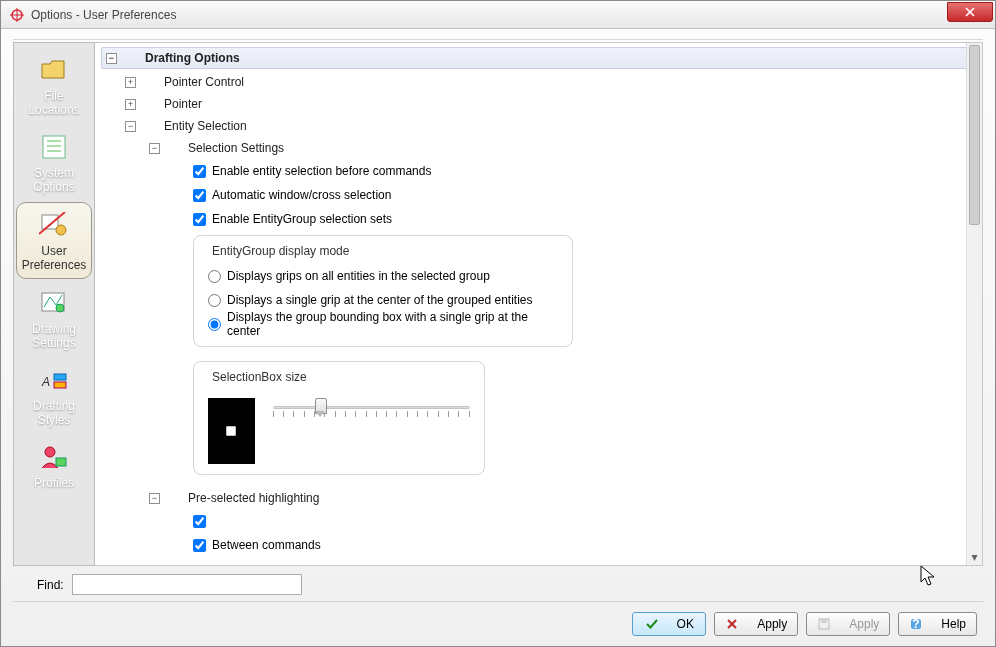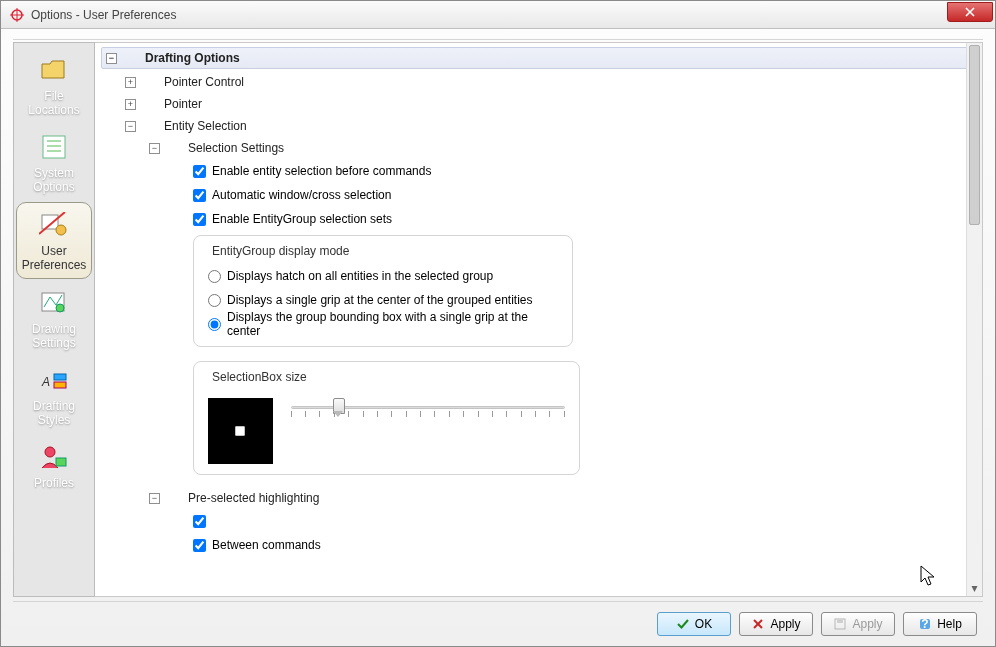--- a/index.html
+++ b/index.html
@@ -129,21 +129,21 @@
 .find-row input[type=text]{ width:230px; height:21px; border:1px solid #abadb3; padding: 0 4px;}
 
 .button-row {
   border-top: 1px solid #d4d4d4; margin-top:4px;
   display:flex; justify-content:flex-end; gap:8px; padding: 10px 6px 0 0;
 }
 .btn {
   min-width: 74px; height:24px; padding: 0 10px;
   border: 1px solid #8b8b8b; border-radius:3px;
   background: linear-gradient(#fefefe,#e7e7e7);
-  display:flex; align-items:center; justify-content:center; gap:5px; cursor:pointer;
+  display:flex; align-items:center; justify-content:center; gap:18px; cursor:pointer;
 }
 .btn.primary { background: linear-gradient(#eaf6ff,#c7e7fb); border-color:#5a9fce;}
 .btn.disabled { color:#9a9a9a; cursor:default;}
 .btn .bicn{width:14px;height:14px;display:flex;align-items:center;justify-content:center;}
 
 .cursor-arrow { position:absolute; left:920px; top:565px; pointer-events:none;}
 </style>
 </head>
 <body>
 
@@ -268,33 +268,33 @@
               </div>
               <div class="check-row">
                 <input type="checkbox" checked="" style="">
                 <span>Enable EntityGroup selection sets</span>
               </div>
 
               <div class="group-box" style="width:380px;">
                 <div class="legend">EntityGroup display mode</div>
                 <div class="check-row">
                   <input type="radio" name="egm" style="">
-                  <span>Displays hatch on all entities in the selected group</span>
+                  <span>Displays grips on all entities in the selected group</span>
                 </div>
                 <div class="check-row">
                   <input type="radio" name="egm" style="">
                   <span>Displays a single grip at the center of the grouped entities</span>
                 </div>
                 <div class="check-row">
                   <input type="radio" name="egm" checked="" style="">
                   <span>Displays the group bounding box with a single grip at the center</span>
                 </div>
               </div>
 
-              <div class="group-box" style="width:387px;margin-top:14px;">
+              <div class="group-box" style="width:292px;margin-top:14px;">
                 <div class="legend">SelectionBox size</div>
                 <div class="slider-wrap">
                   <div class="selbox-preview"></div>
                   <div class="slider-track">
                     <div class="slider-line"></div>
                     <div class="slider-ticks">
                       <span></span>
                         <span></span>
                         <span></span>
                         <span></span>
@@ -339,20 +339,24 @@
           <div class="scrollbar">
             <div class="scroll-arrow up">▴</div>
             <div class="scroll-thumb"></div>
             <div class="scroll-arrow down">▾</div>
           </div>
         </div>
       </div>
 
     </div>
 
+    <div class="find-row">
+      <span>Find:</span>
+      <input type="text" value="" style="">
+    </div>
 
     <div class="button-row">
       <div class="btn primary">
         <span class="bicn">
             <svg width="12" height="12" viewBox="0 0 12 12">
               <polyline points="1,6 4.5,9.5 11,2" fill="none" stroke="#1a8a1a" stroke-width="2"></polyline>
             </svg>
           </span>
         <span>OK</span>
       </div>

